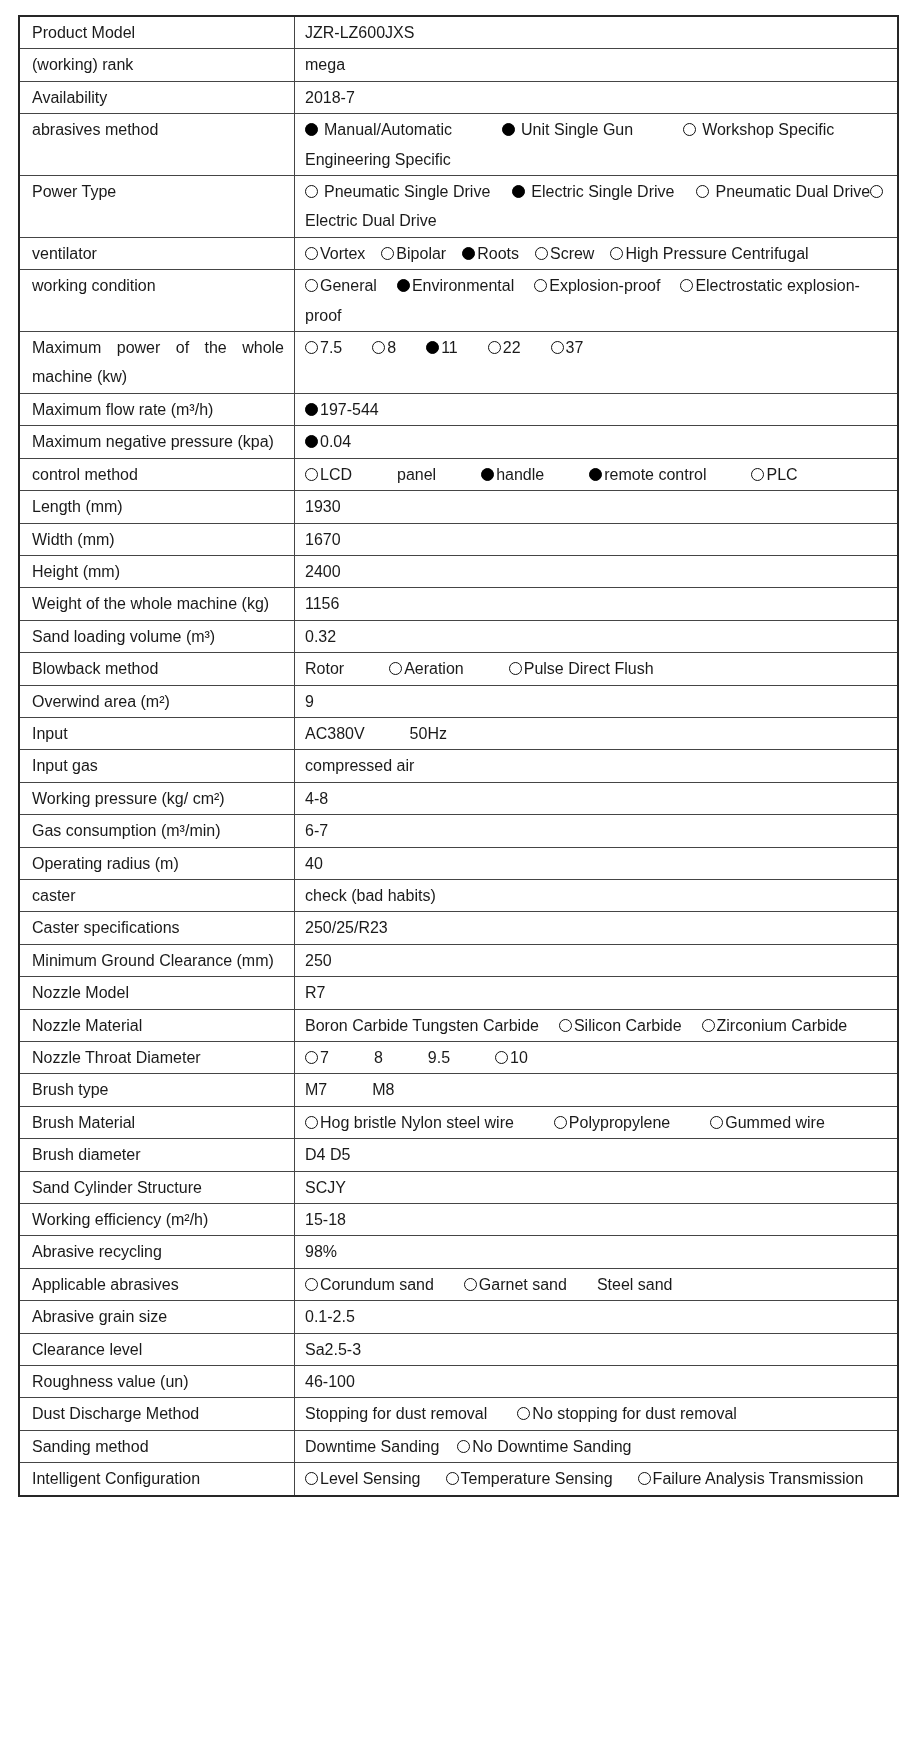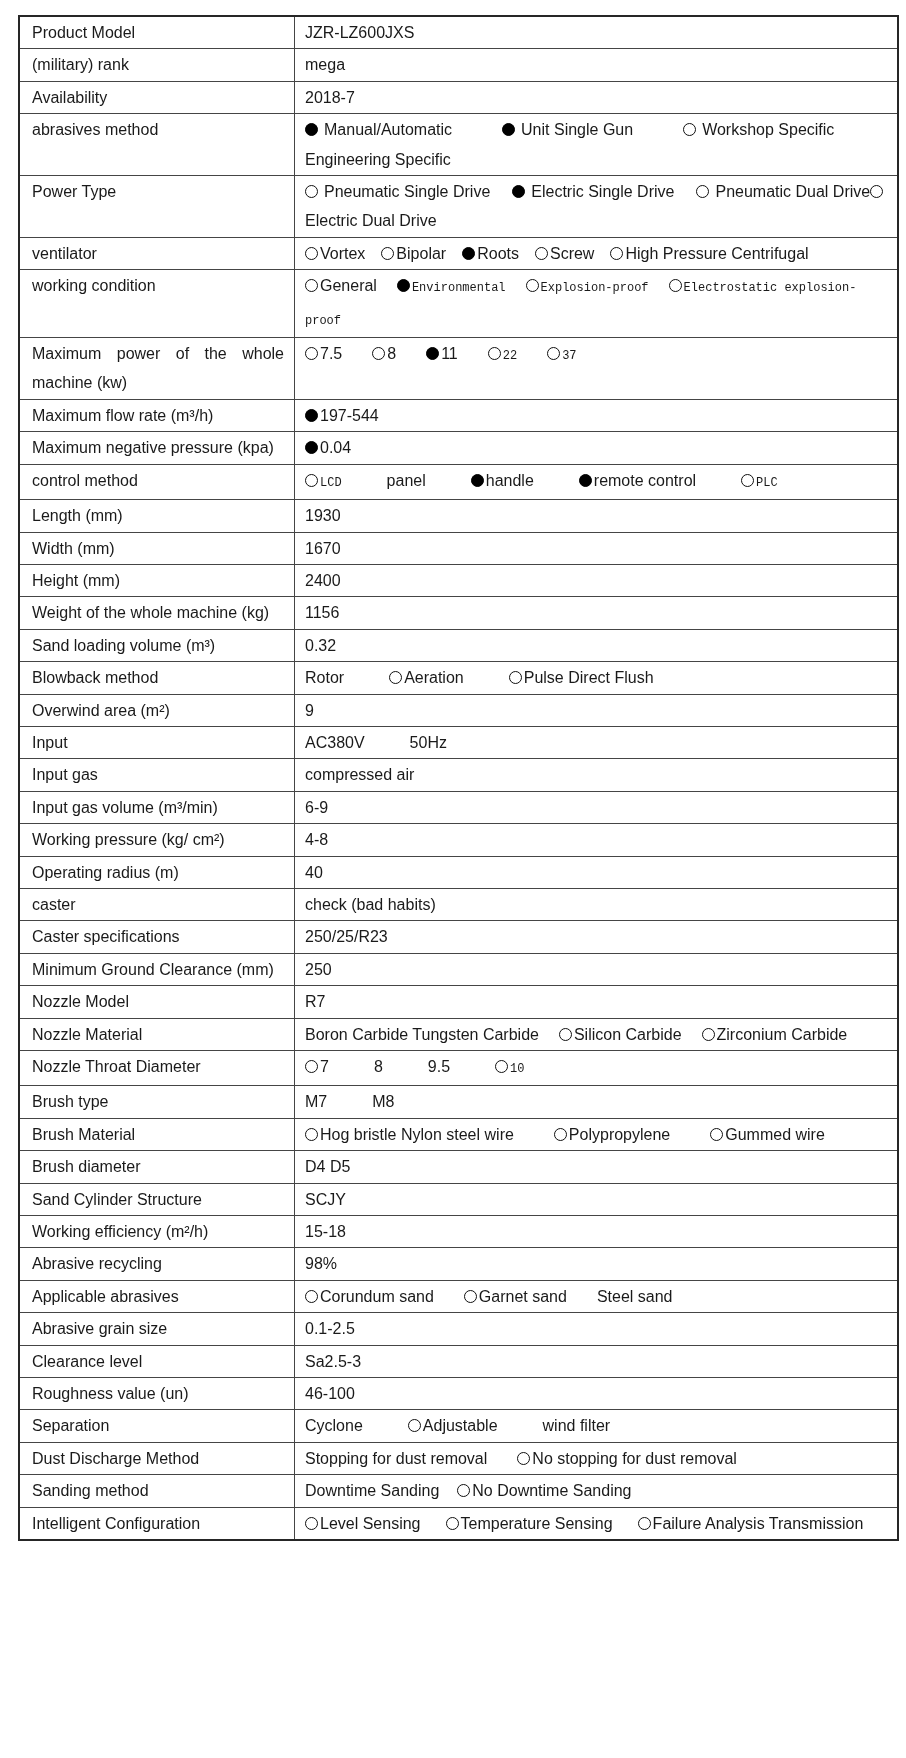--- a/index.html
+++ b/index.html
@@ -38,22 +38,22 @@
   td.label-cell {
     width: 252px;
     text-align: justify;
   }
   td.value-cell {
     text-align: left;
     padding-left: 10px;
   }
   .seg { display: inline; }
   .mono {
-    font-family: Liberation Mono, monospace;
-    font-size: 12px;
+    font-family: Liberation Sans, sans-serif;
+    font-size: 16px;
   }
   .circle {
     display: inline-block;
     box-sizing: border-box;
     width: 13px;
     height: 13px;
     border: 1.5px solid #111111;
     border-radius: 50%;
     vertical-align: -1px;
     margin-right: 2px;
@@ -68,21 +68,21 @@
 <body>
 
 <div class="page">
   <table class="spec-table">
     <tbody>
         <tr>
           <td class="label-cell">Product Model</td>
           <td class="value-cell"><span class="seg">JZR-LZ600JXS</span></td>
         </tr>
         <tr>
-          <td class="label-cell">(military) rank</td>
+          <td class="label-cell">(working) rank</td>
           <td class="value-cell"><span class="seg">mega</span></td>
         </tr>
         <tr>
           <td class="label-cell">Availability</td>
           <td class="value-cell"><span class="seg">2018-7</span></td>
         </tr>
         <tr>
           <td class="label-cell">abrasives method</td>
           <td class="value-cell"><span class="seg"><span class="circle filled" style="margin-right: 6px;"></span>Manual/Automatic</span><span class="seg" style="margin-left: 50px;"><span class="circle filled" style="margin-right: 6px;"></span>Unit Single Gun</span><span class="seg" style="margin-left: 50px;"><span class="circle" style="margin-right: 6px;"></span>Workshop Specific Engineering Specific</span></td>
         </tr>
@@ -144,28 +144,28 @@
         </tr>
         <tr>
           <td class="label-cell">Input</td>
           <td class="value-cell"><span class="seg">AC380V</span><span class="seg" style="margin-left: 45px;">50Hz</span></td>
         </tr>
         <tr>
           <td class="label-cell">Input gas</td>
           <td class="value-cell"><span class="seg">compressed air</span></td>
         </tr>
         <tr>
-          <td class="label-cell">Input gas volume (m³/min)</td>
-          <td class="value-cell"><span class="seg">6-9</span></td>
-        </tr>
-        <tr>
           <td class="label-cell">Working pressure (kg/ cm²)</td>
           <td class="value-cell"><span class="seg">4-8</span></td>
         </tr>
         <tr>
+          <td class="label-cell">Gas consumption (m³/min)</td>
+          <td class="value-cell"><span class="seg">6-7</span></td>
+        </tr>
+        <tr>
           <td class="label-cell">Operating radius (m)</td>
           <td class="value-cell"><span class="seg">40</span></td>
         </tr>
         <tr>
           <td class="label-cell">caster</td>
           <td class="value-cell"><span class="seg">check (bad habits)</span></td>
         </tr>
         <tr>
           <td class="label-cell">Caster specifications</td>
           <td class="value-cell"><span class="seg">250/25/R23</span></td>
@@ -218,24 +218,20 @@
           <td class="label-cell">Abrasive grain size</td>
           <td class="value-cell"><span class="seg">0.1-2.5</span></td>
         </tr>
         <tr>
           <td class="label-cell">Clearance level</td>
           <td class="value-cell"><span class="seg">Sa2.5-3</span></td>
         </tr>
         <tr>
           <td class="label-cell">Roughness value (un)</td>
           <td class="value-cell"><span class="seg">46-100</span></td>
-        </tr>
-        <tr>
-          <td class="label-cell">Separation</td>
-          <td class="value-cell"><span class="seg">Cyclone</span><span class="seg" style="margin-left: 45px;"><span class="circle"></span>Adjustable</span><span class="seg" style="margin-left: 45px;">wind filter</span></td>
         </tr>
         <tr>
           <td class="label-cell">Dust Discharge Method</td>
           <td class="value-cell"><span class="seg">Stopping for dust removal</span><span class="seg" style="margin-left: 30px;"><span class="circle"></span>No stopping for dust removal</span></td>
         </tr>
         <tr>
           <td class="label-cell">Sanding method</td>
           <td class="value-cell"><span class="seg">Downtime Sanding</span><span class="seg" style="margin-left: 18px;"><span class="circle"></span>No Downtime Sanding</span></td>
         </tr>
         <tr>

